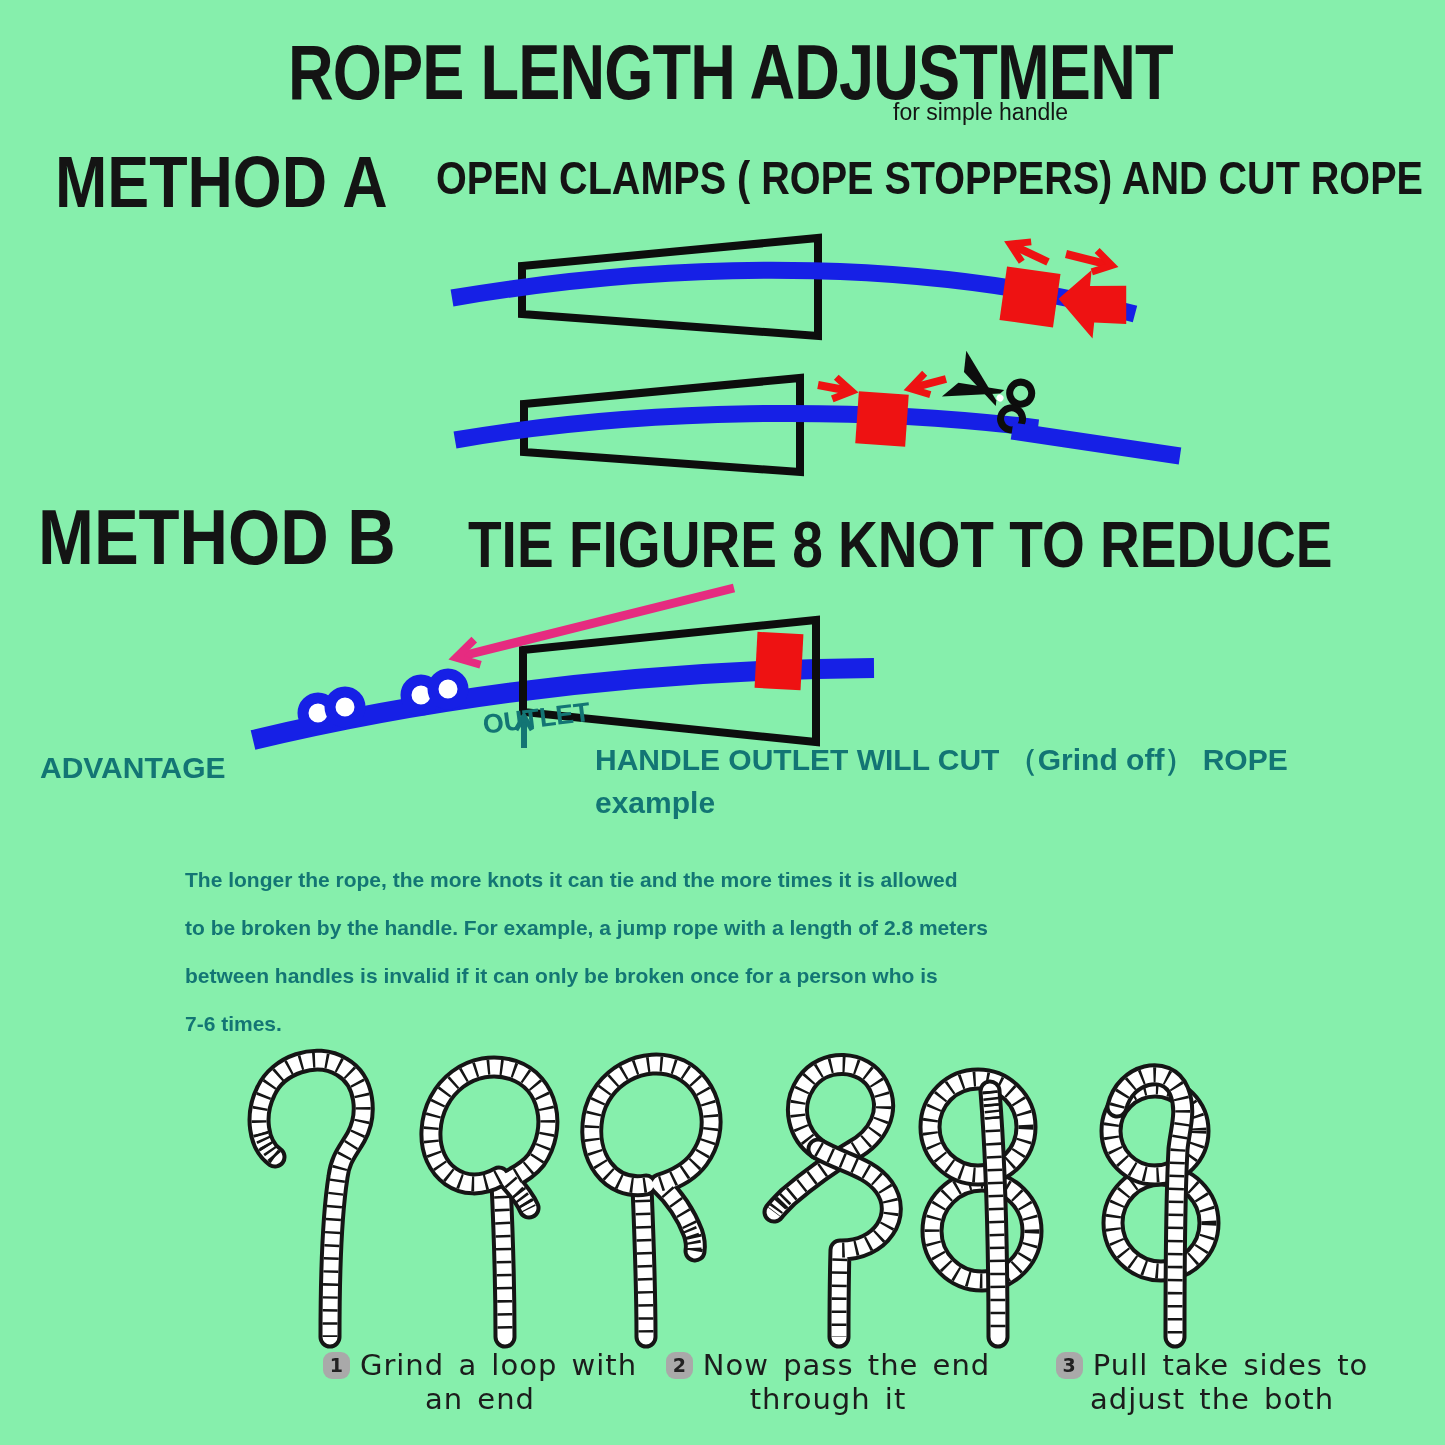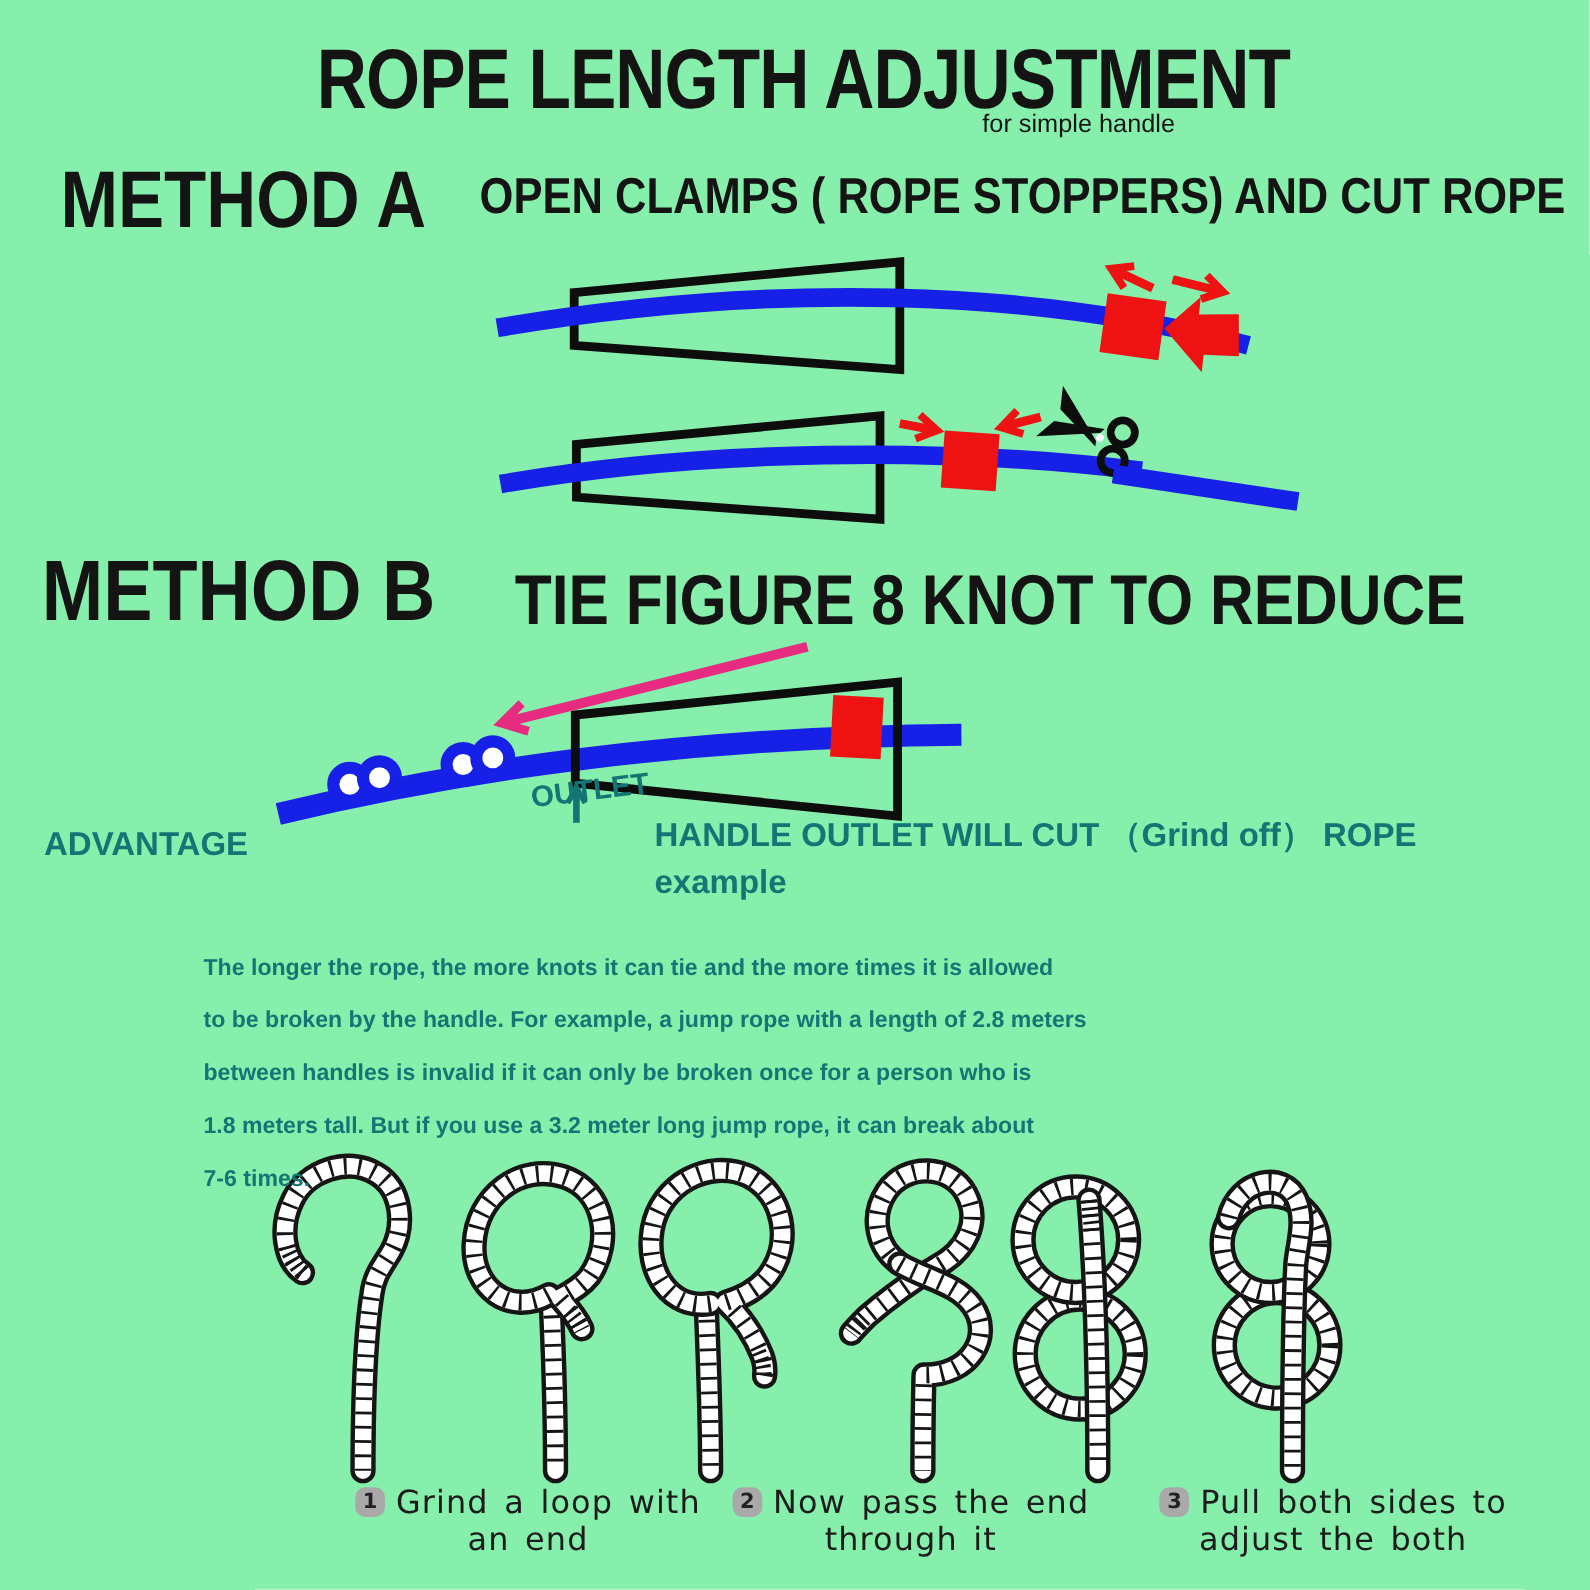--- a/index.html
+++ b/index.html
@@ -189,21 +189,20 @@
 
   <div id="notes" class="abs teal">
     <div>HANDLE OUTLET WILL CUT （Grind off）  ROPE</div>
     <div>example</div>
   </div>
 
   <div id="paragraph" class="abs teal">
     <div>The longer the rope, the more knots it can tie and the more times it is allowed</div>
     <div>to be broken by the handle. For example, a jump rope with a length of 2.8 meters</div>
     <div>between handles is invalid if it can only be broken once for a person who is</div>
-    <div>1.8 meters tall. But if you use a 3.2 meter long jump rope, it can break about</div>
     <div>7-6 times.</div>
   </div>
 
   <div id="cap-1" class="cap">
     <div class="cap-line1">
       <span class="badge">1</span>
       <span>Grind a loop with</span>
     </div>
     <div class="cap-line2">an end</div>
   </div>
@@ -212,18 +211,18 @@
     <div class="cap-line1">
       <span class="badge">2</span>
       <span>Now pass the end</span>
     </div>
     <div class="cap-line2">through it</div>
   </div>
 
   <div id="cap-3" class="cap">
     <div class="cap-line1">
       <span class="badge">3</span>
-      <span>Pull both sides to</span>
+      <span>Pull take sides to</span>
     </div>
     <div class="cap-line2">adjust the both</div>
   </div>
 
 </div>
 
 </body></html>

